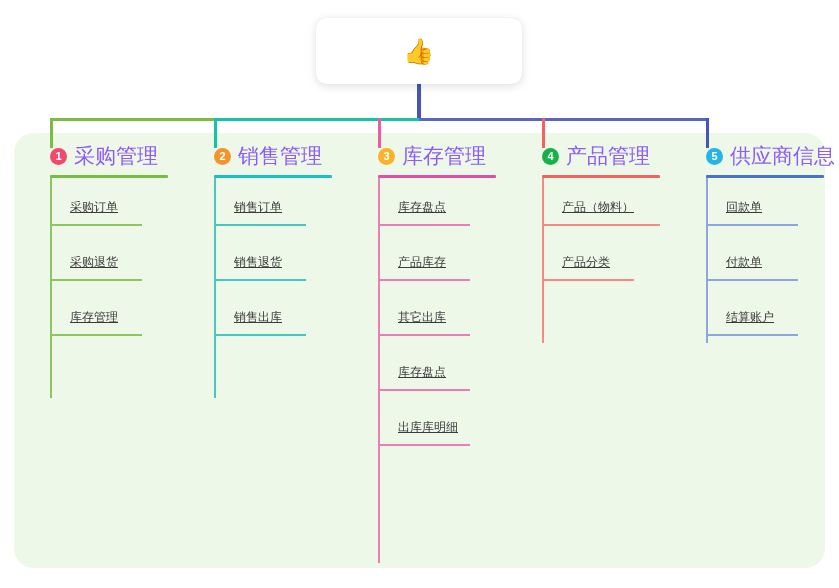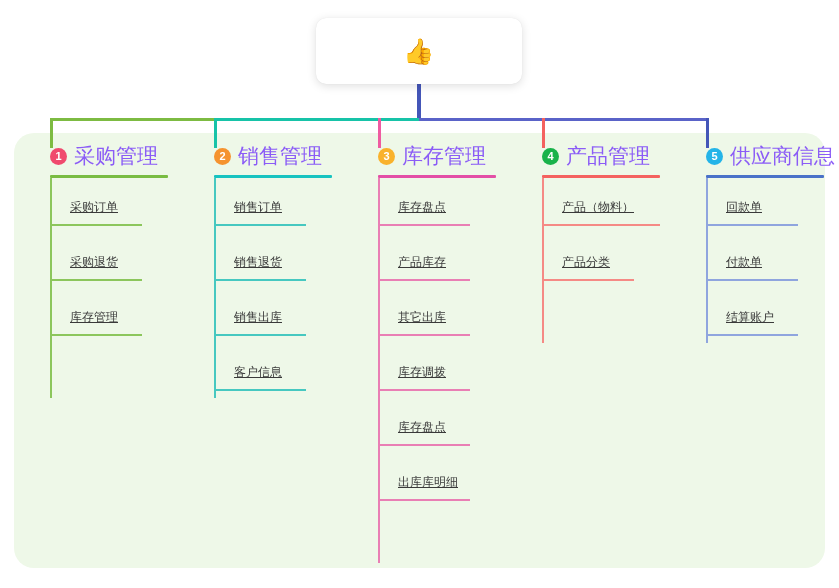--- a/index.html
+++ b/index.html
@@ -186,24 +186,20 @@
           <div class="leaf-rule" style="background: rgb(70, 200, 192); width: 92px;"></div>
         </div>
         <div class="leaf">
           <div class="leaf-label">销售退货</div>
           <div class="leaf-rule" style="background: rgb(70, 200, 192); width: 92px;"></div>
         </div>
         <div class="leaf">
           <div class="leaf-label">销售出库</div>
           <div class="leaf-rule" style="background: rgb(70, 200, 192); width: 92px;"></div>
         </div>
-        <div class="leaf">
-          <div class="leaf-label">客户信息</div>
-          <div class="leaf-rule" style="background: rgb(70, 200, 192); width: 92px;"></div>
-        </div>
       </div>
     </div>
     <div class="column" style="left: 356px; width: 168px;">
       <div class="col-head">
         <span class="badge" style="background: rgb(249, 178, 44);">3</span>
         <span class="col-title">库存管理</span>
       </div>
       <div class="head-rule" style="background: rgb(227, 79, 166); width: 118px;"></div>
       <div class="leaf-list">
         <div class="spine" style="background: rgb(233, 127, 180); height: 385px;"></div>
@@ -213,24 +209,20 @@
         </div>
         <div class="leaf">
           <div class="leaf-label">产品库存</div>
           <div class="leaf-rule" style="background: rgb(233, 127, 180); width: 92px;"></div>
         </div>
         <div class="leaf">
           <div class="leaf-label">其它出库</div>
           <div class="leaf-rule" style="background: rgb(233, 127, 180); width: 92px;"></div>
         </div>
         <div class="leaf">
-          <div class="leaf-label">库存调拨</div>
-          <div class="leaf-rule" style="background: rgb(233, 127, 180); width: 92px;"></div>
-        </div>
-        <div class="leaf">
           <div class="leaf-label">库存盘点</div>
           <div class="leaf-rule" style="background: rgb(233, 127, 180); width: 92px;"></div>
         </div>
         <div class="leaf">
           <div class="leaf-label">出库库明细</div>
           <div class="leaf-rule" style="background: rgb(233, 127, 180); width: 92px;"></div>
         </div>
       </div>
     </div>
     <div class="column" style="left: 520px; width: 168px;">

